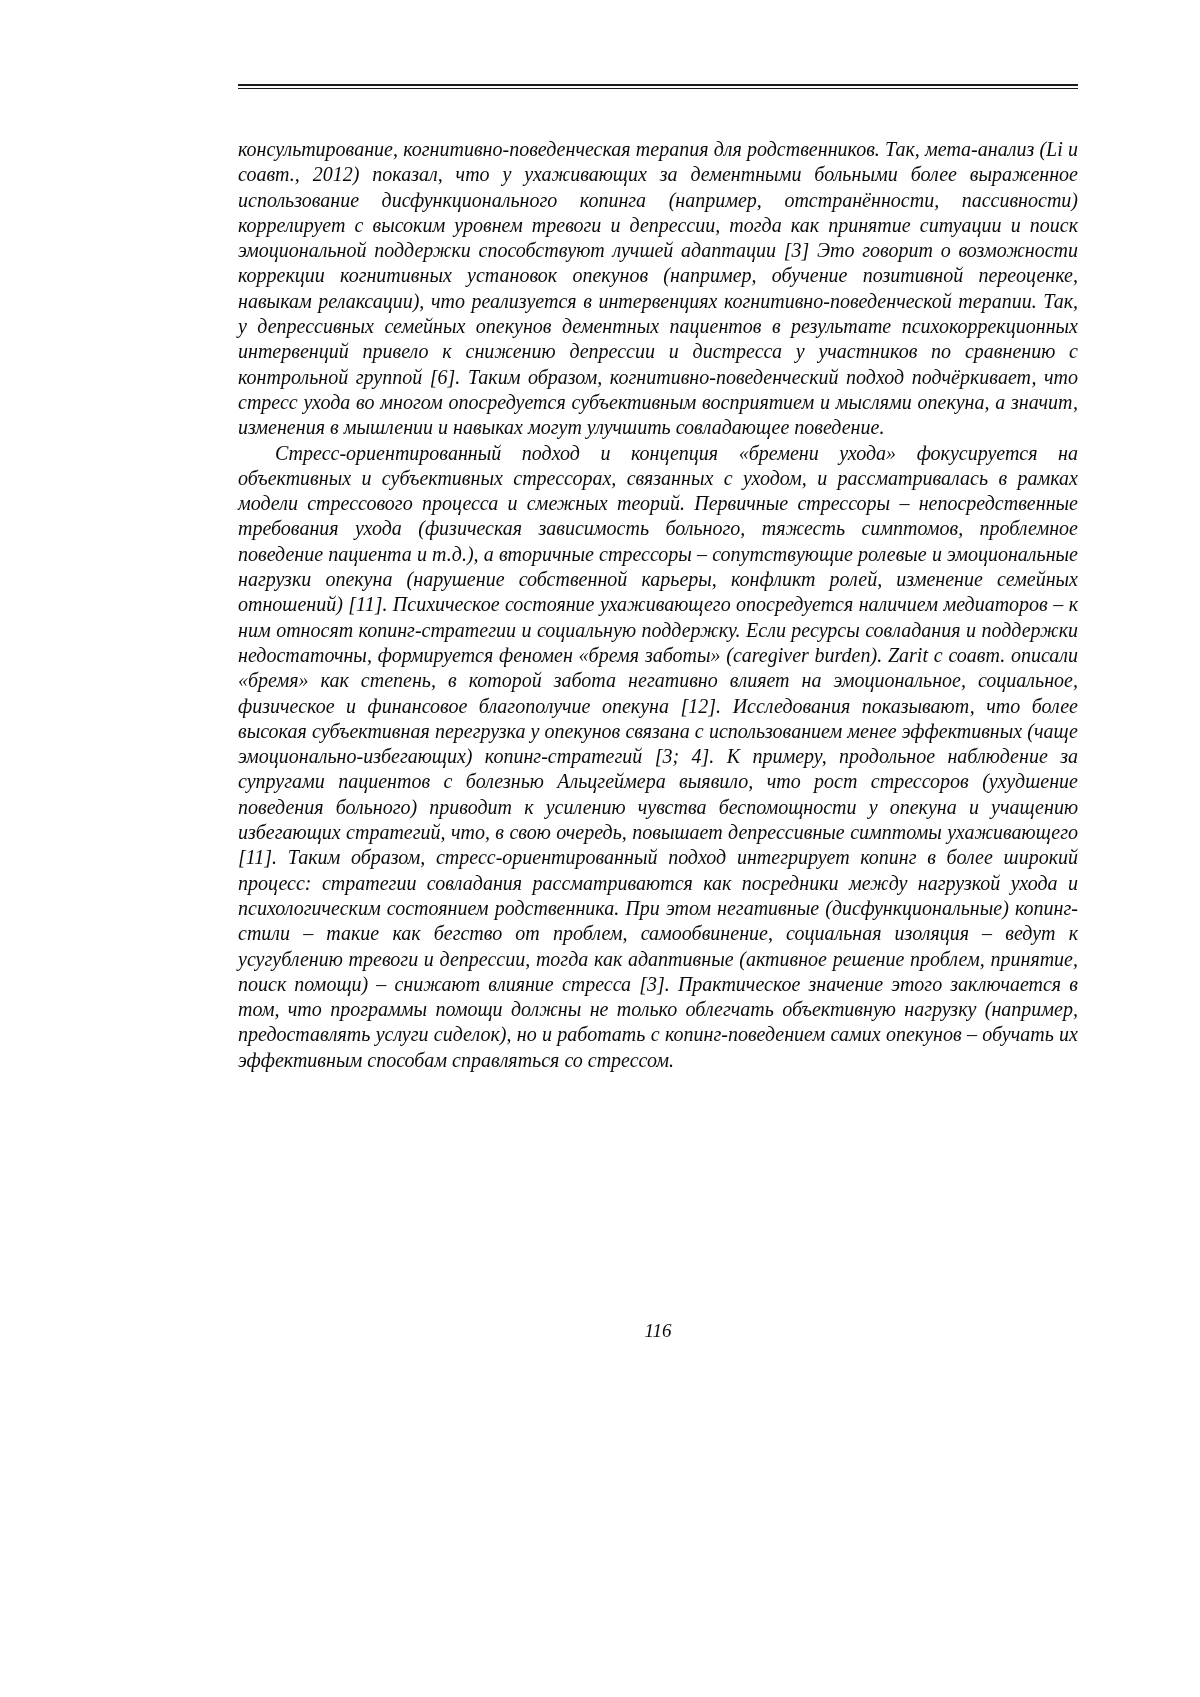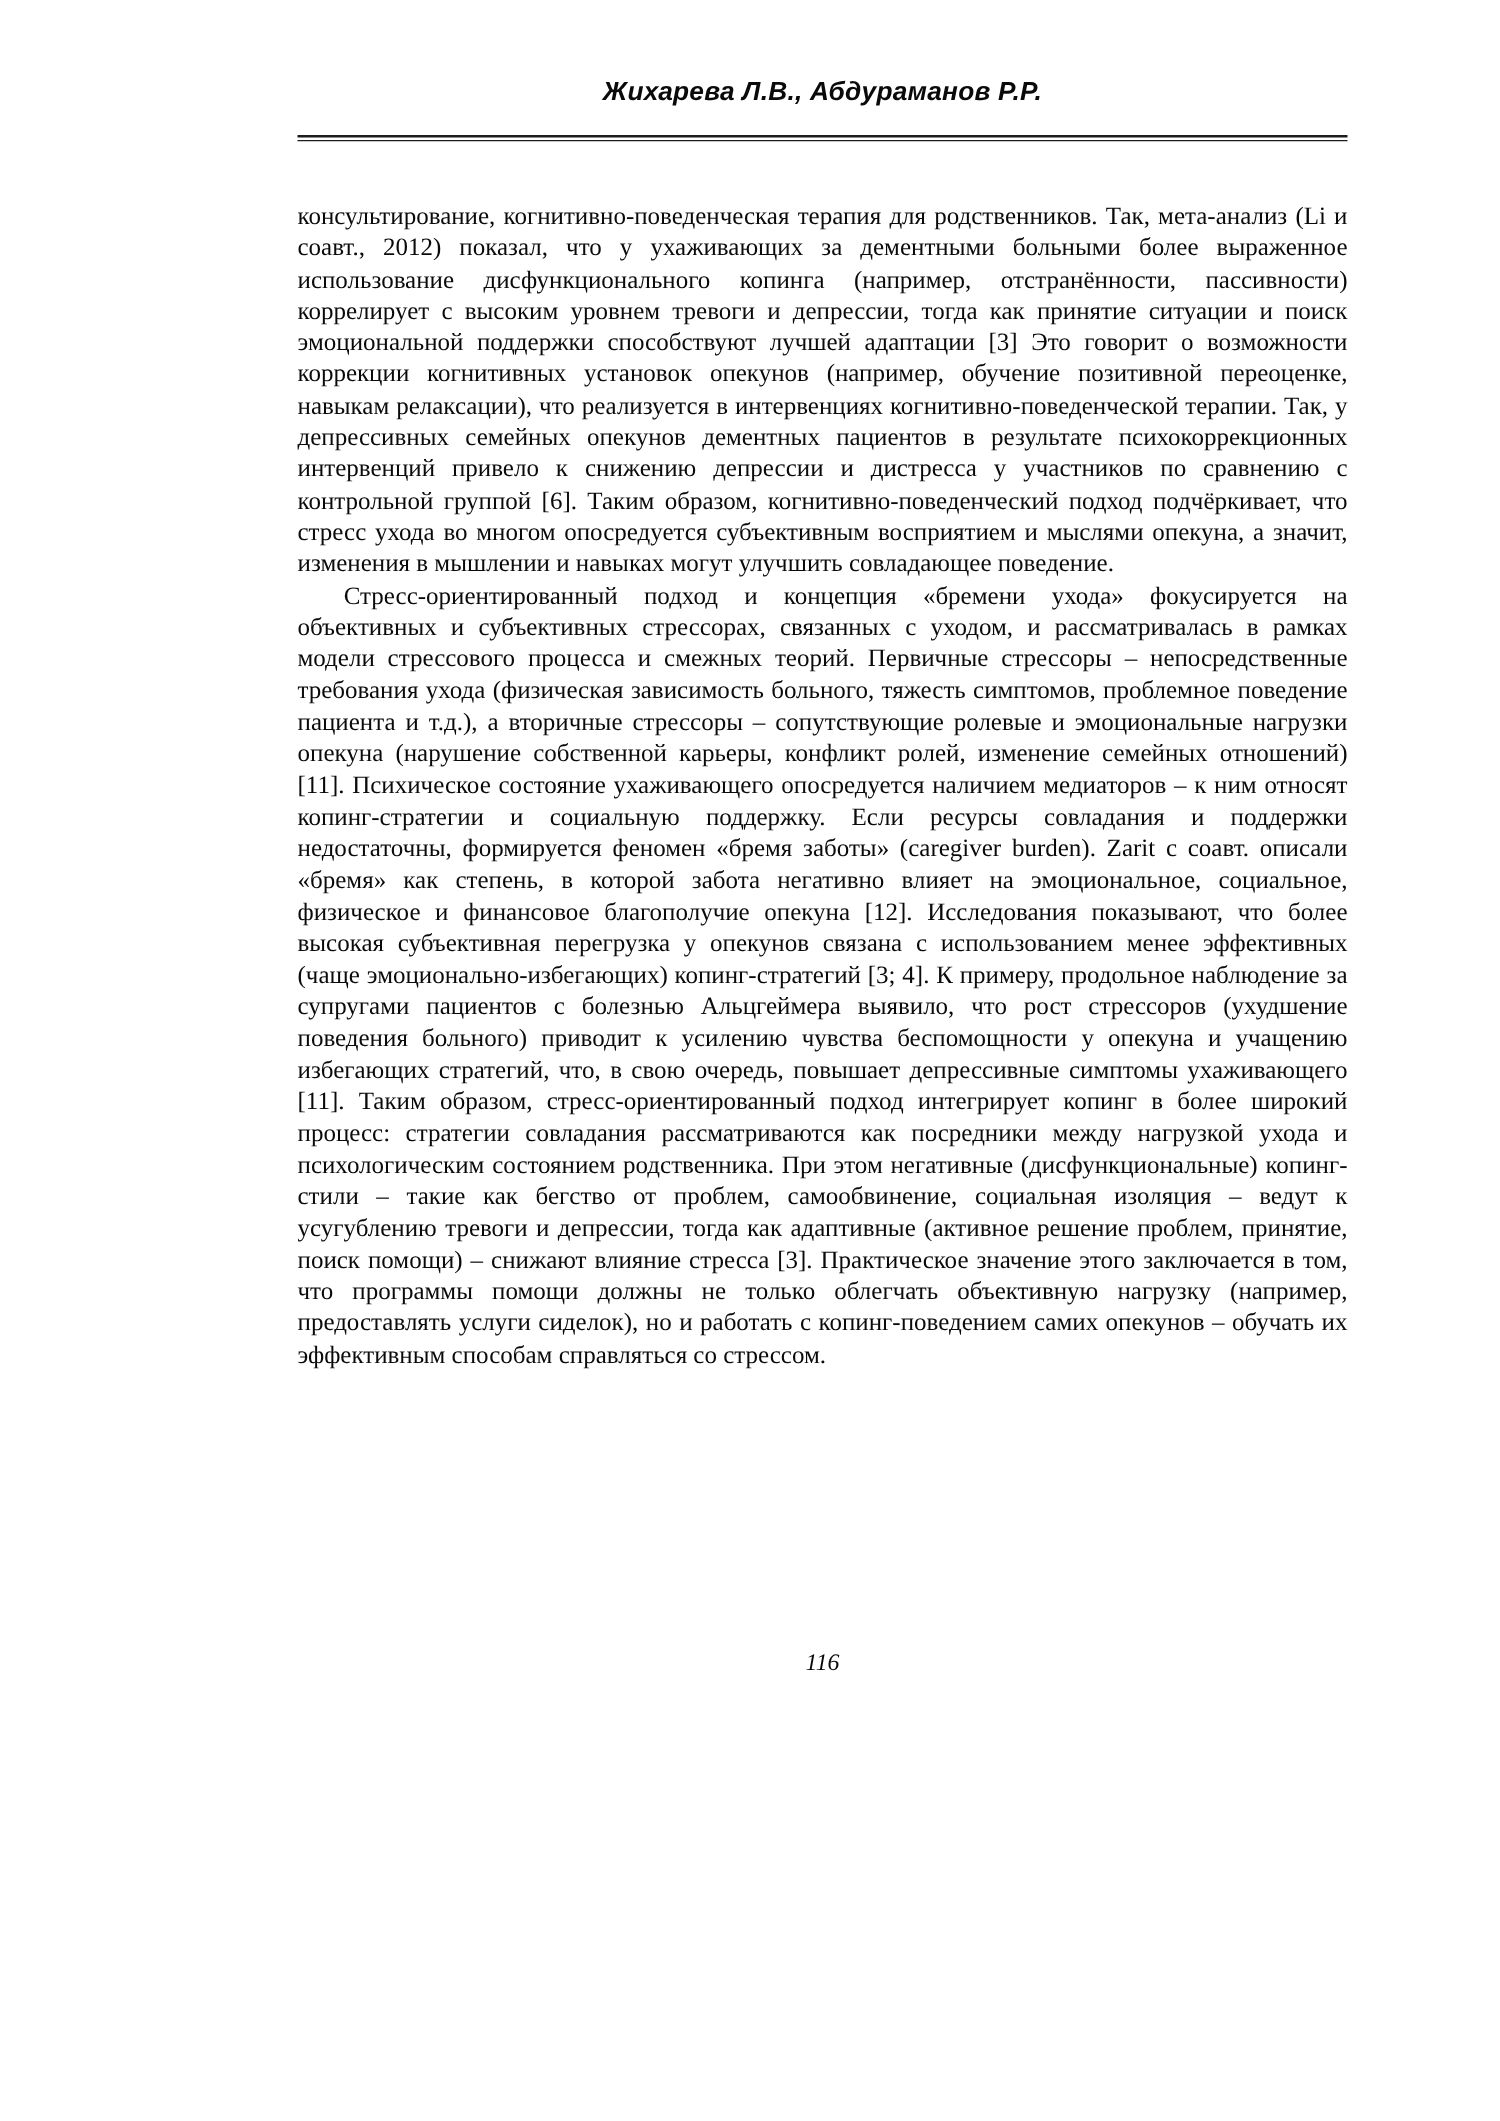--- a/index.html
+++ b/index.html
@@ -41,41 +41,41 @@
   .body-text {
     margin-top: 48px;
     font-size: 20px;
     line-height: 25.3px;
     text-align: justify;
     color: #0a0a0a;
   }
   .body-text p {
     margin: 0;
     padding: 0;
+    font-style: italic;
   }
   .body-text p.indent {
     text-indent: 37px;
   }
   .page-number {
     position: absolute;
     left: 238px;
     top: 1320px;
     width: 840px;
     text-align: center;
     font-size: 19px;
     color: #0a0a0a;
     font-style: italic;
   }
 </style>
 </head>
 <body>
 
 <div class="page">
   <div class="content">
-    <div class="running-header">Жихарева Л.В., Абдураманов Р.Р.</div>
     <div class="header-rule"></div>
     <div class="body-text">
       <p>консультирование, когнитивно-поведенческая терапия для родственников. Так, мета-анализ (Li и соавт., 2012) показал, что у ухаживающих за дементными больными более выраженное использование дисфункционального копинга (например, отстранённости, пассивности) коррелирует с высоким уровнем тревоги и депрессии, тогда как принятие ситуации и поиск эмоциональной поддержки способствуют лучшей адаптации [3] Это говорит о возможности коррекции когнитивных установок опекунов (например, обучение позитивной переоценке, навыкам релаксации), что реализуется в интервенциях когнитивно-поведенческой терапии. Так, у депрессивных семейных опекунов дементных пациентов в результате психокоррекционных интервенций привело к снижению депрессии и дистресса у участников по сравнению с контрольной группой [6]. Таким образом, когнитивно-поведенческий подход подчёркивает, что стресс ухода во многом опосредуется субъективным восприятием и мыслями опекуна, а значит, изменения в мышлении и навыках могут улучшить совладающее поведение.</p>
       <p class="indent">Стресс-ориентированный подход и концепция «бремени ухода» фокусируется на объективных и субъективных стрессорах, связанных с уходом, и рассматривалась в рамках модели стрессового процесса и смежных теорий. Первичные стрессоры – непосредственные требования ухода (физическая зависимость больного, тяжесть симптомов, проблемное поведение пациента и т.д.), а вторичные стрессоры – сопутствующие ролевые и эмоциональные нагрузки опекуна (нарушение собственной карьеры, конфликт ролей, изменение семейных отношений) [11]. Психическое состояние ухаживающего опосредуется наличием медиаторов – к ним относят копинг-стратегии и социальную поддержку. Если ресурсы совладания и поддержки недостаточны, формируется феномен «бремя заботы» (caregiver burden). Zarit с соавт. описали «бремя» как степень, в которой забота негативно влияет на эмоциональное, социальное, физическое и финансовое благополучие опекуна [12]. Исследования показывают, что более высокая субъективная перегрузка у опекунов связана с использованием менее эффективных (чаще эмоционально-избегающих) копинг-стратегий [3; 4]. К примеру, продольное наблюдение за супругами пациентов с болезнью Альцгеймера выявило, что рост стрессоров (ухудшение поведения больного) приводит к усилению чувства беспомощности у опекуна и учащению избегающих стратегий, что, в свою очередь, повышает депрессивные симптомы ухаживающего [11]. Таким образом, стресс-ориентированный подход интегрирует копинг в более широкий процесс: стратегии совладания рассматриваются как посредники между нагрузкой ухода и психологическим состоянием родственника. При этом негативные (дисфункциональные) копинг-стили – такие как бегство от проблем, самообвинение, социальная изоляция – ведут к усугублению тревоги и депрессии, тогда как адаптивные (активное решение проблем, принятие, поиск помощи) – снижают влияние стресса [3]. Практическое значение этого заключается в том, что программы помощи должны не только облегчать объективную нагрузку (например, предоставлять услуги сиделок), но и работать с копинг-поведением самих опекунов – обучать их эффективным способам справляться со стрессом.</p>
     </div>
   </div>
   <div class="page-number">116</div>
 </div>
 
 </body></html>

